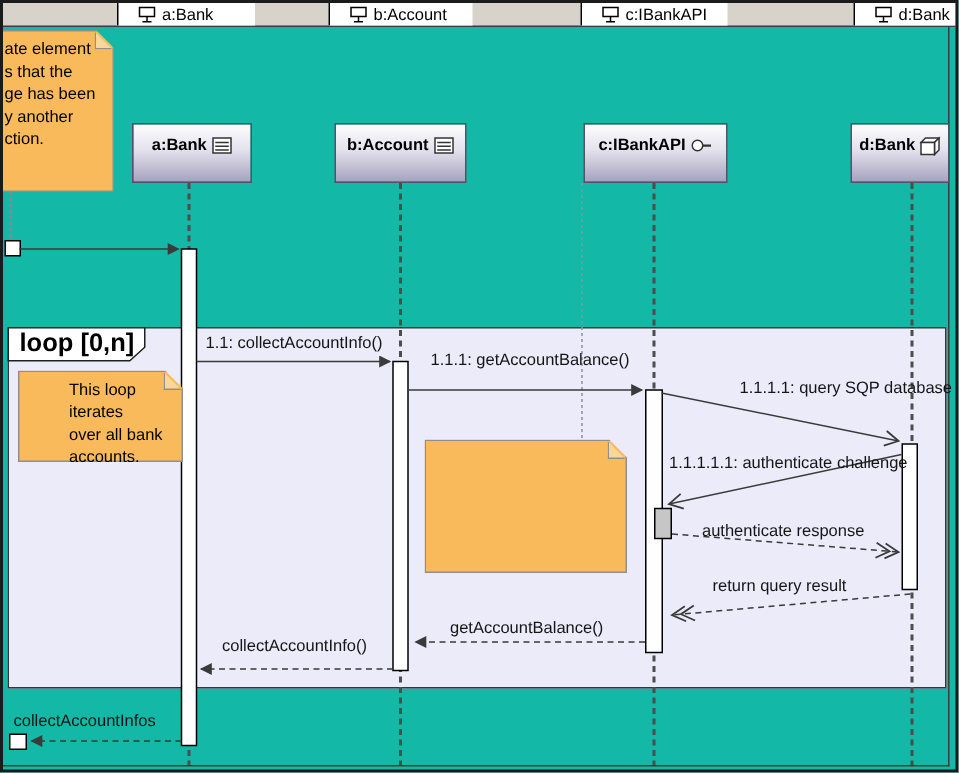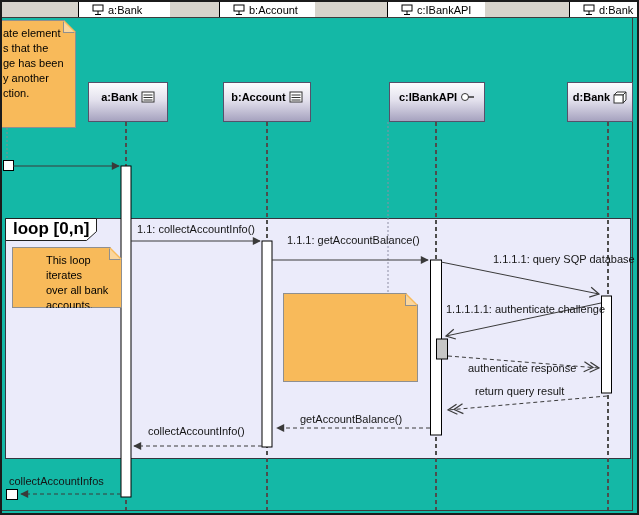--- a/index.html
+++ b/index.html
@@ -173,21 +173,21 @@
 accounts.</div>
   </div>
   <div class="note" style="left:283px;top:293px;width:135px;height:89px;">
     <div class="fold"></div>
   </div>
 
   <div class="mlabel" style="left:137px;top:223px;">1.1: collectAccountInfo()</div>
   <div class="mlabel" style="left:287px;top:234px;">1.1.1: getAccountBalance()</div>
   <div class="mlabel" style="left:449px;top:253px;margin-left:44px;">1.1.1.1: query SQP database</div>
   <div class="mlabel" style="left:446px;top:303px;">1.1.1.1.1: authenticate challenge</div>
-  <div class="mlabel" style="left:468px;top:362px;">authenticate response</div>
+  <div class="mlabel" style="left:468px;top:348px;">authenticate response</div>
   <div class="mlabel" style="left:475px;top:385px;">return query result</div>
   <div class="mlabel" style="left:300px;top:413px;">getAccountBalance()</div>
   <div class="mlabel" style="left:148px;top:425px;">collectAccountInfo()</div>
   <div class="mlabel" style="left:9px;top:475px;">collectAccountInfos</div>
 
   <div class="edge" style="left:632px;top:17px;width:1px;height:494px;"></div>
   <div class="edge" style="left:2px;top:510px;width:631px;height:1px;"></div>
 
   <div class="winborder"></div>
 </div>

